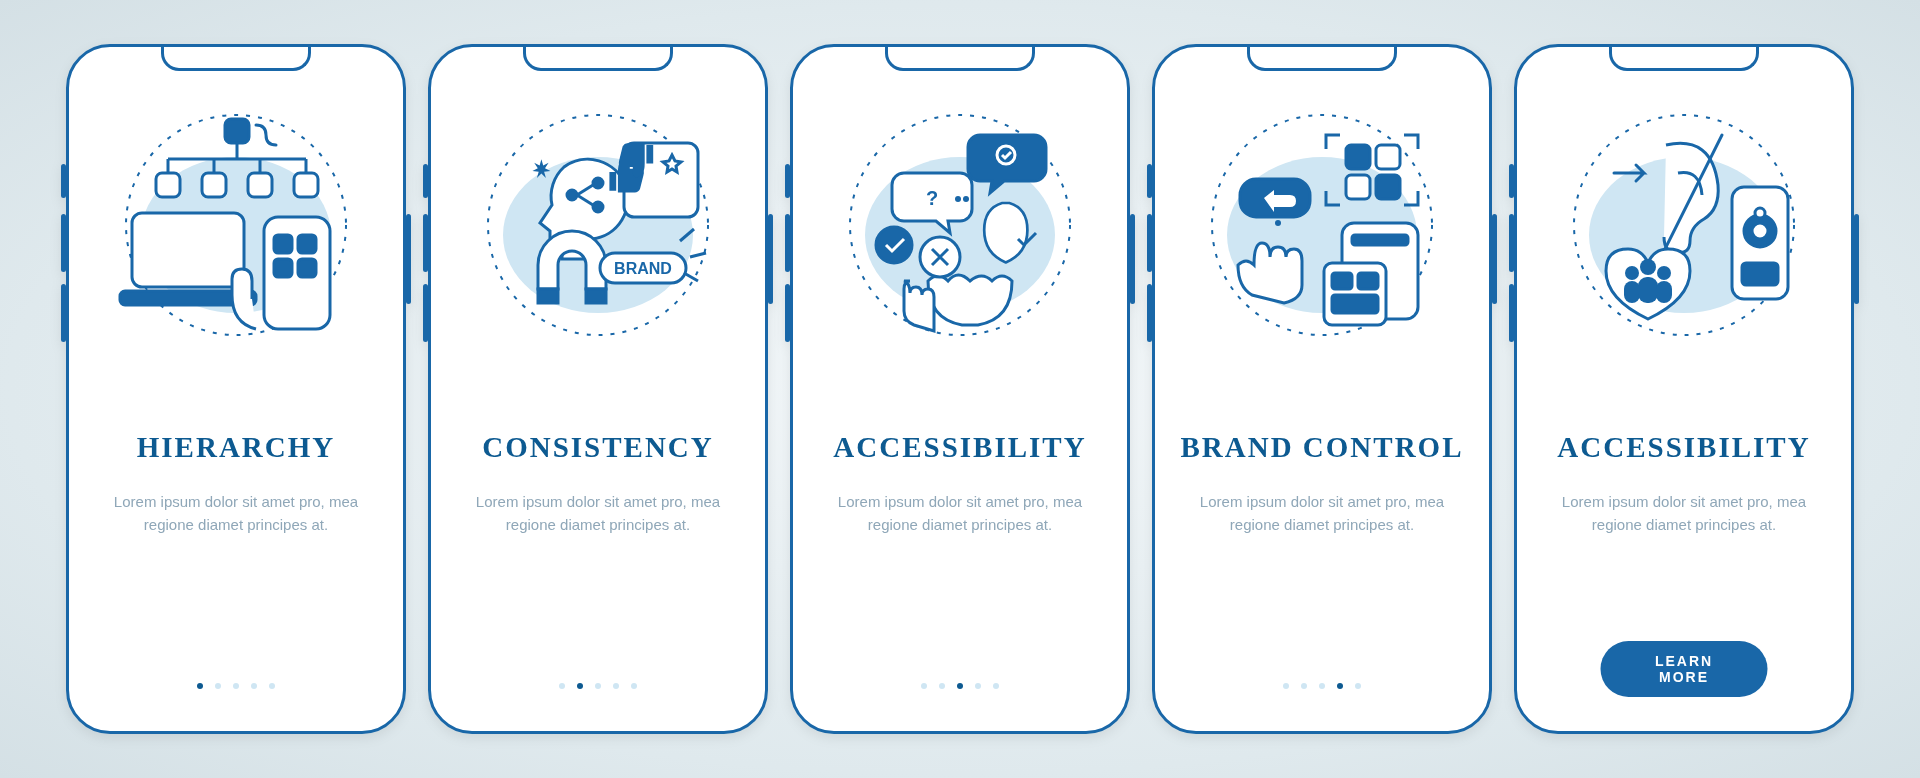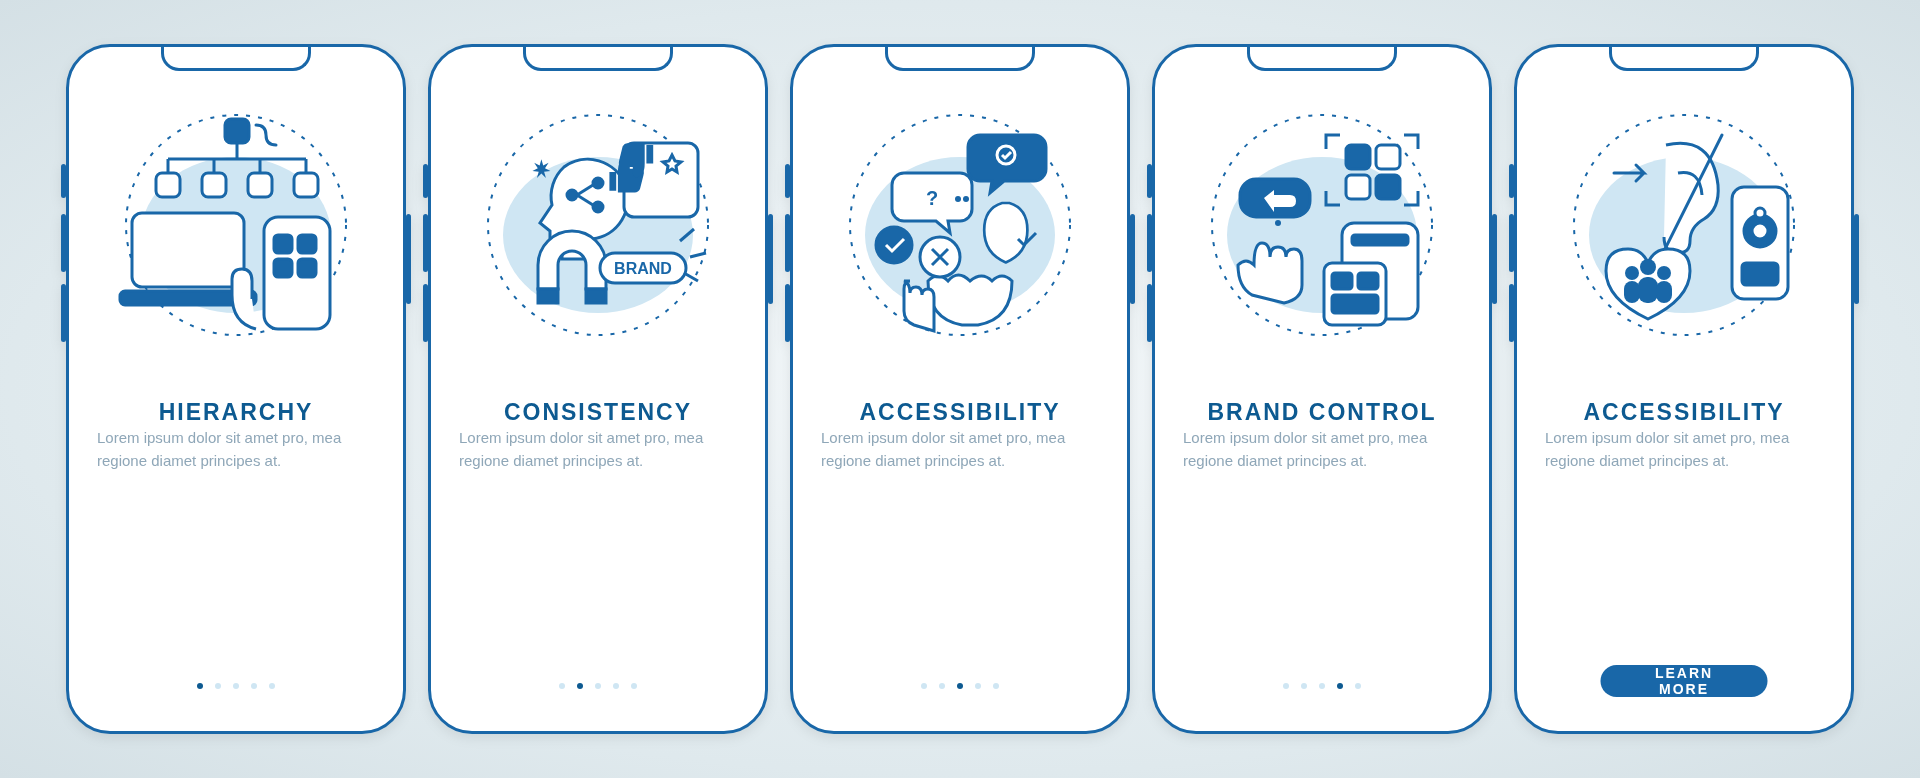--- a/index.html
+++ b/index.html
@@ -46,40 +46,41 @@
     position:absolute;inset:3px;border-radius:41px;overflow:hidden;
     display:flex;flex-direction:column;align-items:center;
     padding:40px 22px 28px;
   }
   .illus-wrap{
     width:260px;height:260px;position:relative;margin-top:8px;
     display:flex;align-items:center;justify-content:center;
   }
   .illus-wrap svg{width:100%;height:100%;}
   .title{
-    margin-top:44px;
+    margin-top:76px;
     color:var(--blue-dark);
-    font-size:23px;letter-spacing:2px;font-weight:700;
-    text-align:center;white-space:nowrap;
+    font-size:29px;letter-spacing:2px;font-weight:700;
+    text-align:center;white-space:nowrap;font-family:Liberation Serif, serif;
   }
   .body{
+    margin-top:26px;
     color:var(--text-body);
-    font-size:15px;line-height:1.55;
+    font-size:15px;line-height:1.55;text-align:center;
     padding:0 6px;
   }
   .dots{
     position:absolute;bottom:42px;left:0;right:0;
     display:flex;justify-content:center;gap:12px;
   }
   .dot{width:6px;height:6px;border-radius:50%;background:var(--blue-light);}
   .dot.active{background:var(--blue-dark);}
   .cta{
     position:absolute;bottom:34px;left:50%;transform:translateX(-50%);
     background:var(--blue);color:#fff;border:none;cursor:pointer;
-    padding:0 44px;border-radius:999px;font-size:14px;letter-spacing:2px;font-weight:600;
+    padding:12px 44px;border-radius:999px;font-size:14px;letter-spacing:2px;font-weight:600;
   }
 </style>
 </head>
 <body>
 
 <div class="phone">
   <div class="side-btn l1"></div>
     <div class="side-btn l2"></div>
     <div class="side-btn l3"></div>
     <div class="side-btn r1"></div>

